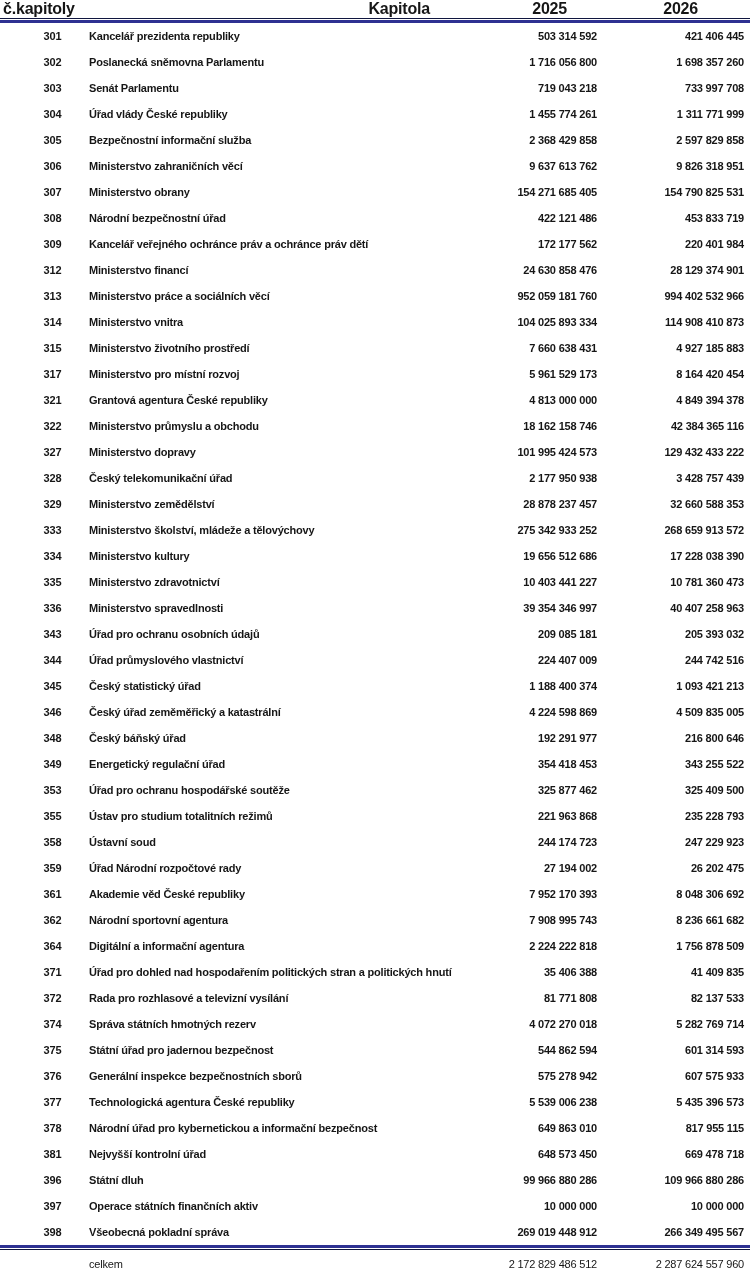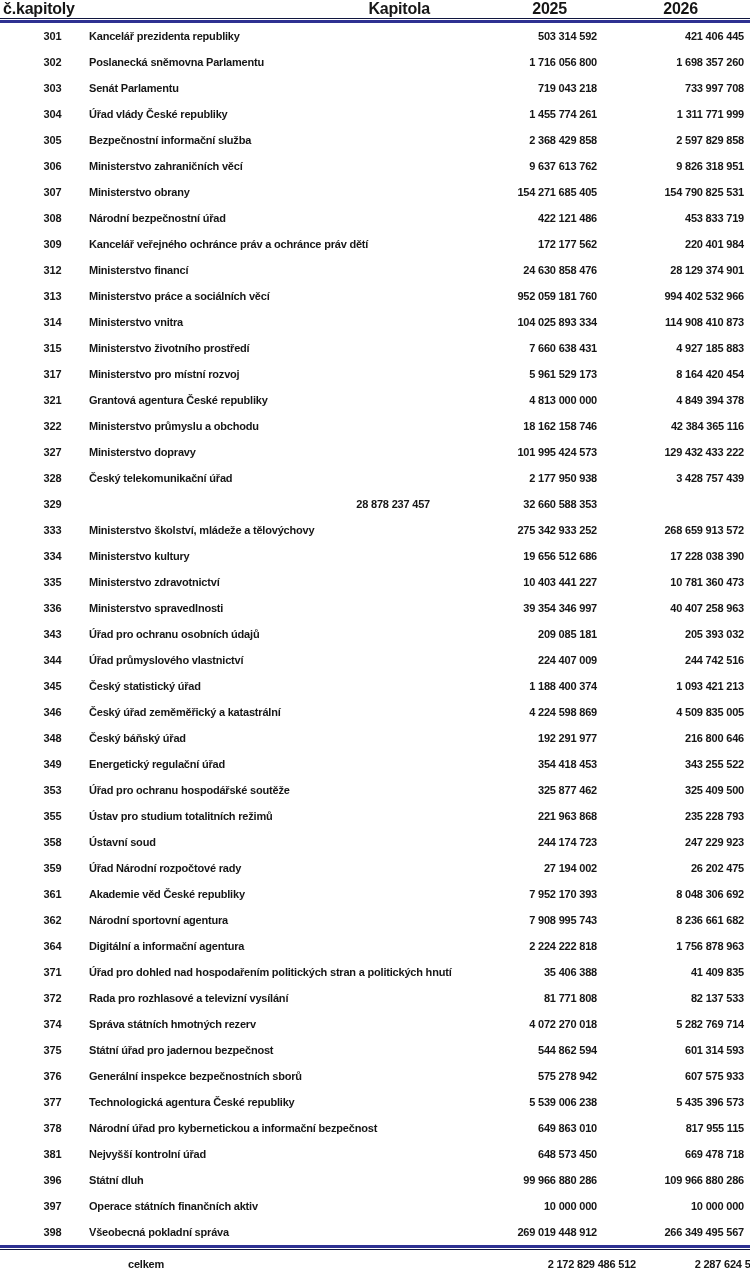--- a/index.html
+++ b/index.html
@@ -64,23 +64,22 @@
     letter-spacing: -0.2px;
   }
   .c1 { text-align: center; padding-left: 16px; }
   .c2 { text-align: left; white-space: nowrap; }
   .c3 { text-align: right; white-space: nowrap; }
   .c4 { text-align: right; white-space: nowrap; }
   
   .total-row {
     height: 28px;
     font-size: 11px;
-    font-weight: 700;
+    font-weight: 400;
     letter-spacing: -0.2px;
-    padding-left: 39px;
   }
 </style>
 </head>
 <body>
 
 <div class="budget-table">
 
   <div class="grid-row thead">
     <div class="th-no">č.kapitoly</div>
     <div class="th-name">Kapitola</div>
@@ -194,20 +193,21 @@
       <div class="c4">129 432 433 222</div>
     </div>
       <div class="grid-row trow">
       <div class="c1">328</div>
       <div class="c2">Český telekomunikační úřad</div>
       <div class="c3">2 177 950 938</div>
       <div class="c4">3 428 757 439</div>
     </div>
       <div class="grid-row trow">
       <div class="c1">329</div>
+      <div class="c2">Ministerstvo zemědělství</div>
       <div class="c3">28 878 237 457</div>
       <div class="c4">32 660 588 353</div>
     </div>
       <div class="grid-row trow">
       <div class="c1">333</div>
       <div class="c2">Ministerstvo školství, mládeže a tělovýchovy</div>
       <div class="c3">275 342 933 252</div>
       <div class="c4">268 659 913 572</div>
     </div>
       <div class="grid-row trow">
@@ -297,21 +297,21 @@
       <div class="grid-row trow">
       <div class="c1">362</div>
       <div class="c2">Národní sportovní agentura</div>
       <div class="c3">7 908 995 743</div>
       <div class="c4">8 236 661 682</div>
     </div>
       <div class="grid-row trow">
       <div class="c1">364</div>
       <div class="c2">Digitální a informační agentura</div>
       <div class="c3">2 224 222 818</div>
-      <div class="c4">1 756 878 963</div>
+      <div class="c4">1 756 878 509</div>
     </div>
       <div class="grid-row trow">
       <div class="c1">371</div>
       <div class="c2">Úřad pro dohled nad hospodařením politických stran a politických hnutí</div>
       <div class="c3">35 406 388</div>
       <div class="c4">41 409 835</div>
     </div>
       <div class="grid-row trow">
       <div class="c1">372</div>
       <div class="c2">Rada pro rozhlasové a televizní vysílání</div>

